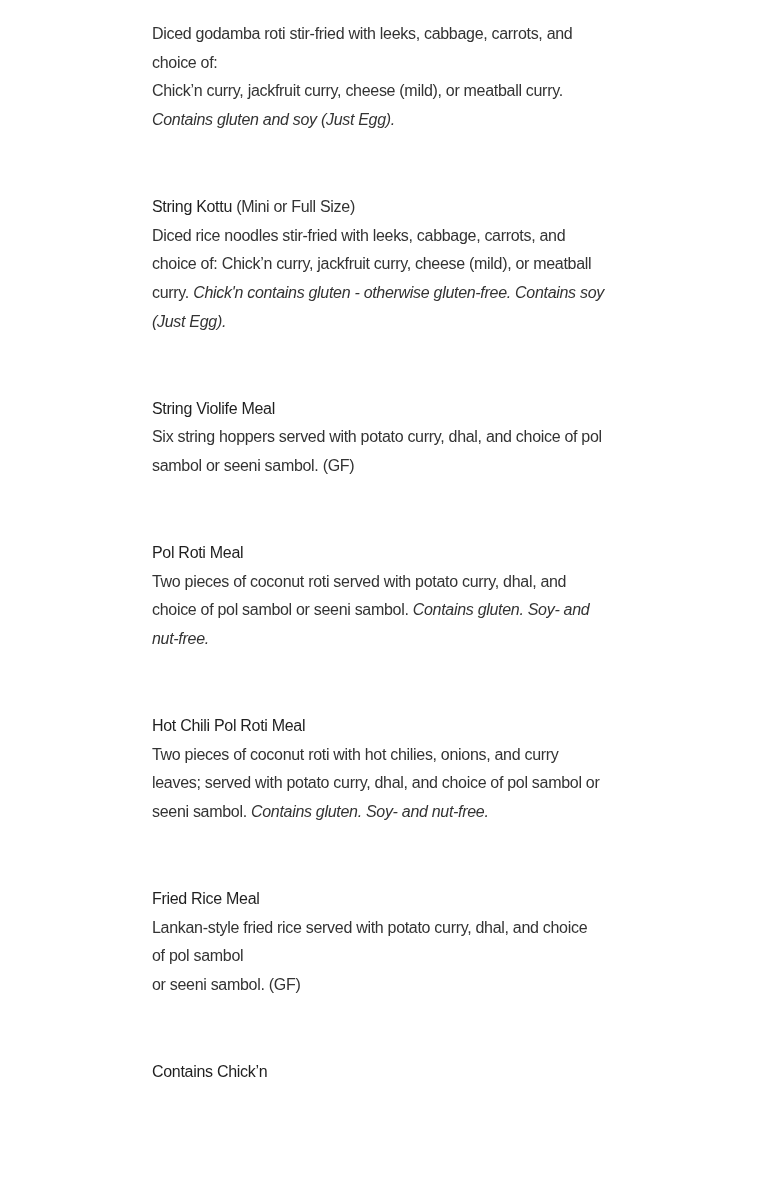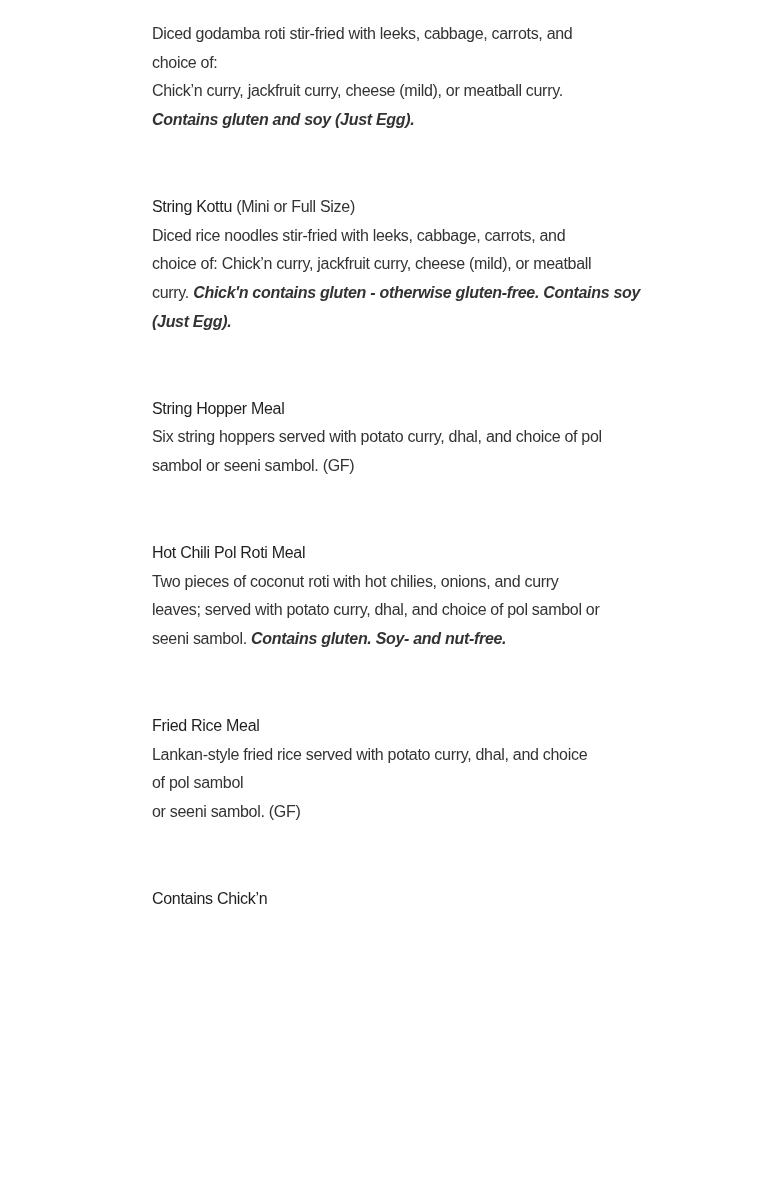--- a/index.html
+++ b/index.html
@@ -31,21 +31,20 @@
   p.para.tight {
     margin-bottom: 15px;
   }
   .b {
     font-weight: normal;
     color: #1f1f1f;
   }
   .i {
     font-style: italic;
     color: #333333;
-    font-weight: bold;
   }
 </style>
 </head>
 <body>
 
 <div class="content">
 
   <p class="para">
     <span>Diced godamba roti stir-fried with leeks, cabbage, carrots, and
 choice of:
@@ -56,25 +55,31 @@
   <p class="para">
     <span class="b">String Kottu</span><span> (Mini or Full Size)
 Diced rice noodles stir-fried with leeks, cabbage, carrots, and
 choice of: Chick’n curry, jackfruit curry, cheese (mild), or meatball
 curry. </span><span class="i">Chick'n contains gluten - otherwise gluten-free. Contains soy
 (Just Egg).</span>
   </p>
 
 
   <p class="para">
-    <span class="b">String Hopper Meal</span><span>
+    <span class="b">String Violife Meal</span><span>
 Six string hoppers served with potato curry, dhal, and choice of pol
 sambol or seeni sambol. (GF)</span>
   </p>
 
+  <p class="para">
+    <span class="b">Pol Roti Meal</span><span>
+Two pieces of coconut roti served with potato curry, dhal, and
+choice of pol sambol or seeni sambol. </span><span class="i">Contains gluten. Soy- and
+nut-free.</span>
+  </p>
 
   <p class="para">
     <span class="b">Hot Chili Pol Roti Meal</span><span>
 Two pieces of coconut roti with hot chilies, onions, and curry
 leaves; served with potato curry, dhal, and choice of pol sambol or
 seeni sambol. </span><span class="i">Contains gluten. Soy- and nut-free.</span>
   </p>
 
   <p class="para">
     <span class="b">Fried Rice Meal</span><span>

